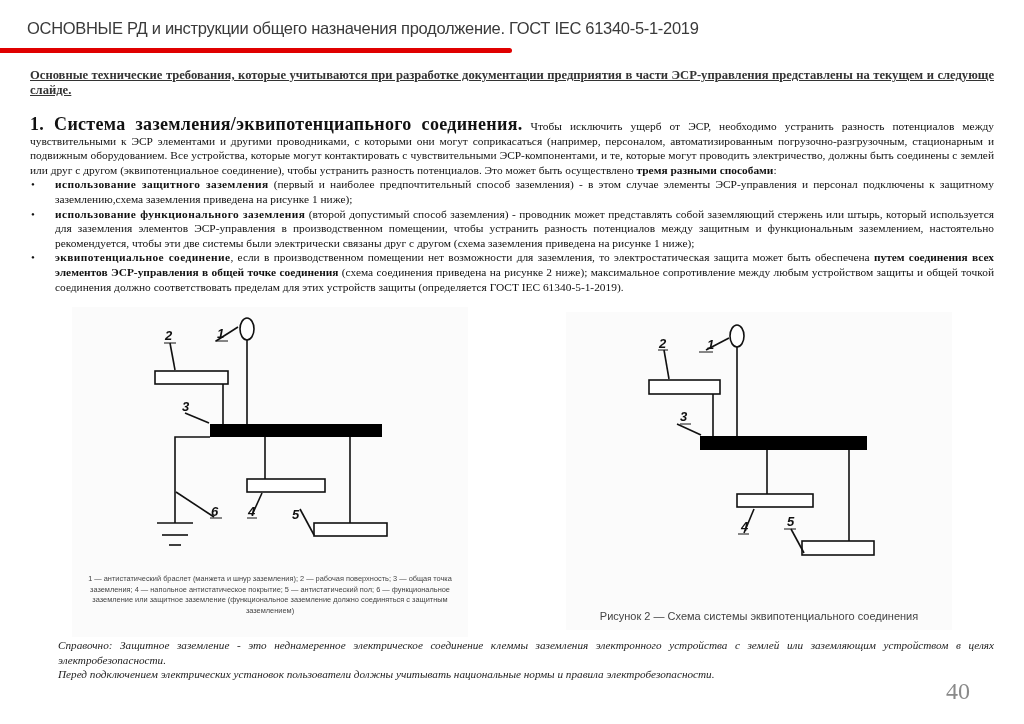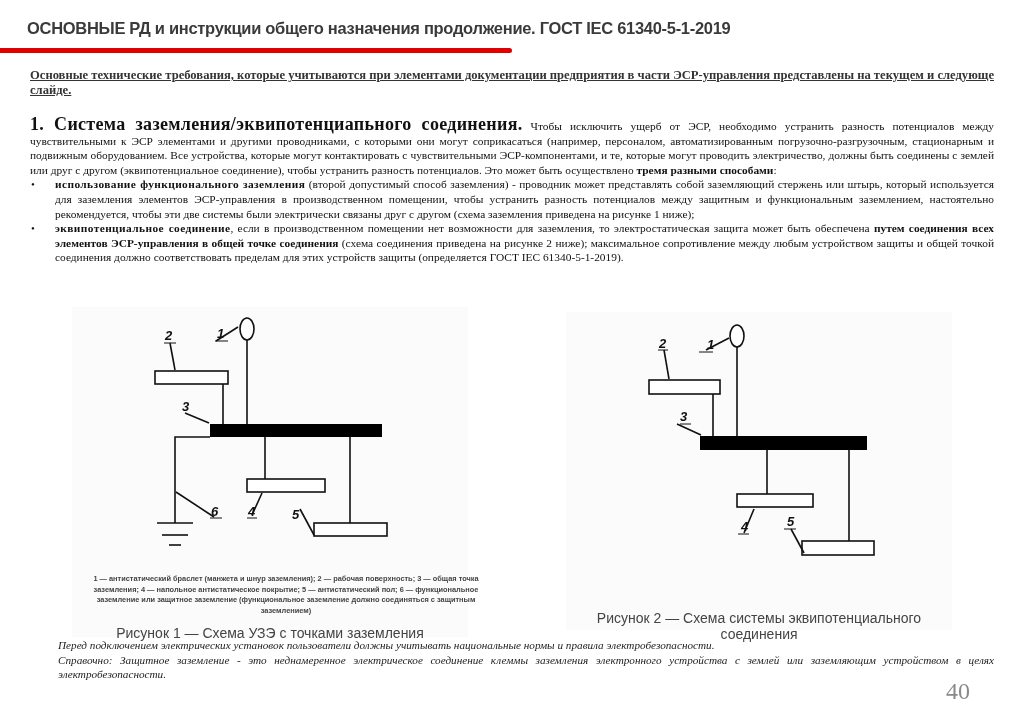--- a/index.html
+++ b/index.html
@@ -2,21 +2,21 @@
 <html><head>
   <meta charset="utf-8">
   <style>
     html, body { margin: 0; padding: 0; }
     body {
       width: 1024px; height: 724px; background: #ffffff; position: relative; overflow: hidden;
       font-family: "Liberation Serif", serif; color: #111;
     }
     .title {
       position: absolute; left: 27px; top: 19px;
-      font-family: "Liberation Sans", sans-serif; font-weight: bold; font-size: 16.5px;
+      font-family: "Liberation Sans", sans-serif; font-weight: normal; font-size: 16.5px;
       color: #3a3a3a; letter-spacing: -0.3px; white-space: nowrap;
     }
     .red-bar {
       position: absolute; left: 0; top: 48px; width: 512px; height: 5px;
       background: #e00000; border-radius: 0 3px 3px 0;
     }
     .intro {
       position: absolute; left: 30px; top: 68px; width: 964px;
       font-size: 12.6px; font-weight: bold; text-decoration: underline; color: #333;
       line-height: 15px; text-align: justify;
@@ -37,46 +37,49 @@
       position: absolute; background: #fbfbfb;
     }
     .fig1 { left: 72px; top: 307px; width: 396px; height: 330px; }
     .fig2 { left: 566px; top: 312px; width: 386px; height: 318px; }
     .figure svg { position: absolute; left: 0; top: 0; }
     .legend {
       position: absolute; font-family: "Liberation Sans", sans-serif; font-size: 7.4px;
       color: #444; text-align: center; line-height: 10.5px;
     }
     .caption {
-      position: absolute; font-family: "Liberation Sans", sans-serif; font-size: 14px;
+      position: absolute; font-family: "Liberation Sans", sans-serif; font-size: 11px;
       color: #444; text-align: center; width: 100%;
     }
     .footnote {
       position: absolute; left: 58px; top: 638px; width: 936px;
       font-style: italic; font-size: 11.2px; line-height: 14.5px; text-align: justify; color: #222;
     }
     .footnote p { margin: 0; }
     .page-num {
       position: absolute; left: 946px; top: 678px;
       font-family: Liberation Serif, serif; font-size: 24px; color: #8a8a8a;
     }
   </style>
 </head>
 <body>
 
 <div class="title">ОСНОВНЫЕ РД и инструкции общего назначения продолжение. ГОСТ  IEC 61340-5-1-2019</div>
 <div class="red-bar"></div>
 
-<div class="intro">Основные технические требования, которые учитываются при элементами документации предприятия в части ЭСР-управления представлены на текущем и следующе слайде.</div>
+<div class="intro">Основные технические требования, которые учитываются при разработке документации предприятия в части ЭСР-управления представлены на текущем и следующе слайде.</div>
 
 <div class="body-text">
   <p>
     <span class="sec-head">1. Система заземления/эквипотенциапьного соединения.</span><span> Чтобы исключить ущерб от ЭСР, необходимо устранить разность потенциалов между чувствительными к ЭСР элементами и другими проводниками, с которыми они могут соприкасаться (например, персоналом, автоматизированным погрузочно-разгрузочным, стационарным и подвижным оборудованием. Все устройства, которые могут контактировать с чувствительными ЭСР-компонентами, и те, которые могут проводить электричество, должны быть соединены с землей или друг с другом (эквипотенциальное соединение), чтобы устранить разность потенциалов. Это может быть осуществлено </span><b>тремя разными способами</b><span>:</span>
   </p>
   <ul>
+    <li>
+      <b class="wide">использование защитного заземления</b><span> (первый и наиболее предпочтительный способ заземления)  - в этом случае элементы ЭСР-управления и персонал подключены к защитному заземлению,схема заземления приведена на рисунке 1 ниже);</span>
+    </li>
     <li>
       <b class="wide">использование функционального заземления</b><span> (второй допустимый способ заземления)  -  проводник может представлять собой заземляющий стержень или штырь, который используется для заземления элементов ЭСР-управления в производственном помещении, чтобы устранить разность потенциалов между защитным и функциональным заземлением, настоятельно рекомендуется, чтобы эти две системы были электрически связаны друг с другом (схема заземления приведена на рисунке 1 ниже);</span>
     </li>
     <li>
       <b class="wide">эквипотенциальное соединение</b><span>, если в производственном помещении нет возможности для заземления, то электростатическая защита может быть обеспечена </span><b>путем соединения всех элементов ЭСР-управления в общей точке соединения</b><span> (схема соединения приведена на рисунке 2 ниже);  максимальное сопротивление между любым устройством защиты и общей точкой соединения должно соответствовать пределам для этих устройств защиты  (определяется ГОСТ IEC 61340-5-1-2019).</span>
     </li>
   </ul>
 </div>
 
 <div class="figure fig1">
@@ -116,22 +119,21 @@
     <rect x="138" y="117" width="172" height="13" fill="#000"></rect>
     <g font-family="Liberation Sans, sans-serif" font-style="italic" font-weight="bold" font-size="13" fill="#111">
       <text x="145" y="31">1</text>
       <text x="93" y="33">2</text>
       <text x="110" y="104">3</text>
       <text x="176" y="209">4</text>
       <text x="220" y="212">5</text>
       <text x="139" y="209">6</text>
     </g>
   </svg>
-  <div class="legend" style="left:18px; top:267px; width:392px;font-weight:bold;">1 — антистатический браслет (манжета и шнур заземления); 2 — рабочая поверхность; 3 — общая точка заземления; 4 — напольное антистатическое покрытие; 5 — антистатический пол; 6 — функциональное заземление или защитное заземление (функциональное заземление должно соединяться с защитным заземлением)</div>
-  <div class="caption" style="left:0; top:318px;">Рисунок 1 — Схема УЗЭ с точками заземления</div>
+  <div class="legend" style="left:2px; top:267px; width:392px;">1 — антистатический браслет (манжета и шнур заземления); 2 — рабочая поверхность; 3 — общая точка заземления; 4 — напольное антистатическое покрытие; 5 — антистатический пол; 6 — функциональное заземление или защитное заземление (функциональное заземление должно соединяться с защитным заземлением)</div>
 </div>
 
 <div class="figure fig2">
   <svg width="386" height="318" viewBox="0 0 386 318">
     <g stroke="#111" stroke-width="1.6" fill="none">
       <ellipse cx="171" cy="24" rx="7" ry="11" fill="#fff"></ellipse>
       <line x1="171" y1="35" x2="171" y2="124"></line>
       <rect x="83" y="68" width="71" height="14" fill="#fff"></rect>
       <line x1="147" y1="82" x2="147" y2="124"></line>
       <line x1="201" y1="138" x2="201" y2="182"></line>
@@ -155,17 +157,17 @@
       <text x="93" y="36">2</text>
       <text x="114" y="109">3</text>
       <text x="175" y="219">4</text>
       <text x="221" y="214">5</text>
     </g>
   </svg>
   <div class="caption" style="left:0; top:298px;">Рисунок 2 — Схема системы эквипотенциального соединения</div>
 </div>
 
 <div class="footnote">
+  <p>Справочно: Защитное заземление - это неднамеренное электрическое соединение клеммы заземления электронного устройства с землей или заземляющим устройством в целях электробезопасности.</p>
   <p>Перед подключением электрических установок пользователи должны учитывать национальные нормы и правила электробезопасности.</p>
-  <p>Справочно: Защитное заземление - это неднамеренное электрическое соединение клеммы заземления электронного устройства с землей или заземляющим устройством в целях электробезопасности.</p>
 </div>
 
 <div class="page-num">40</div>
 
 </body></html>

